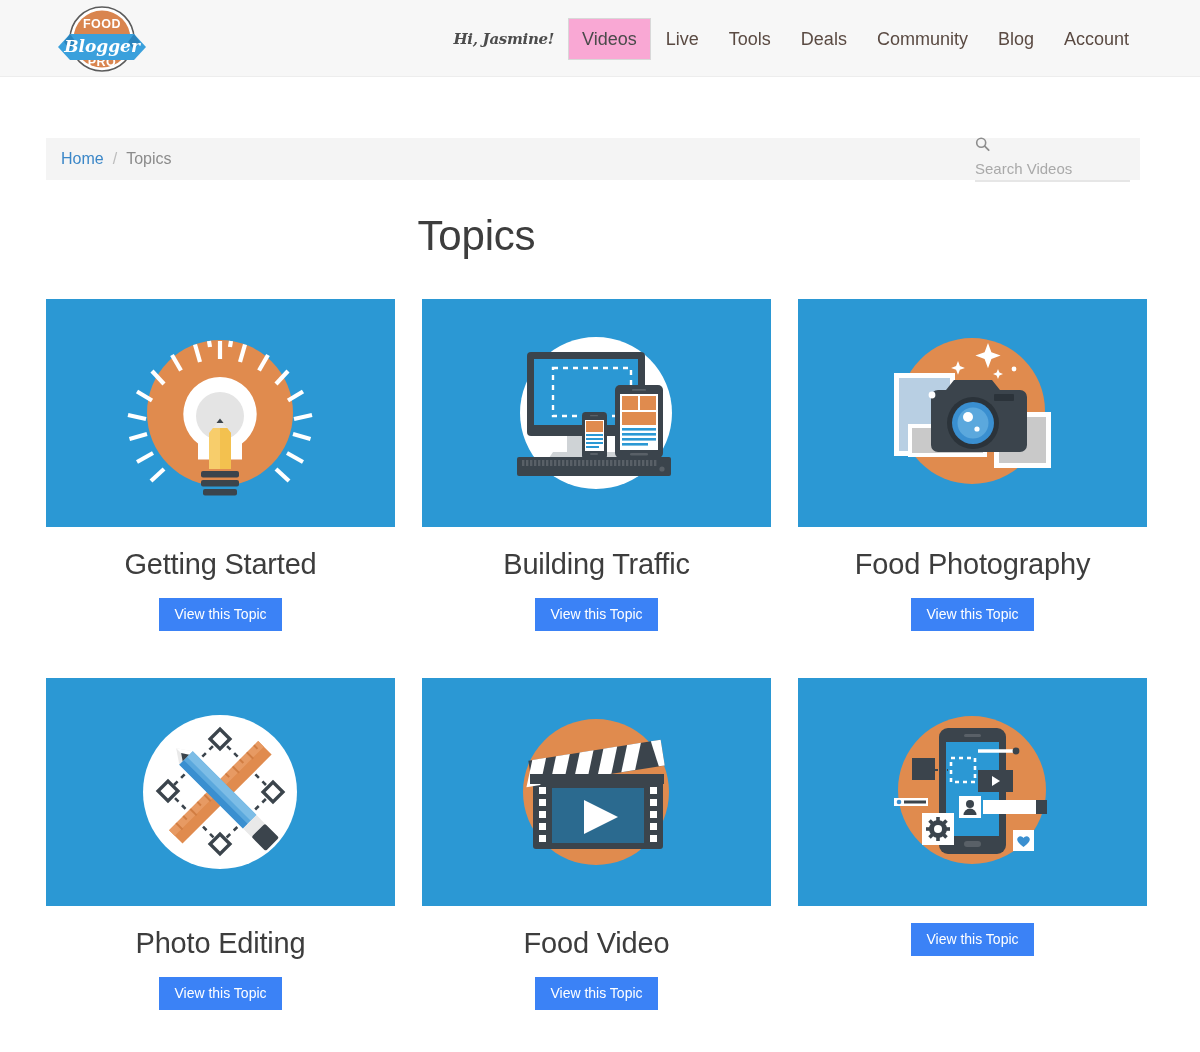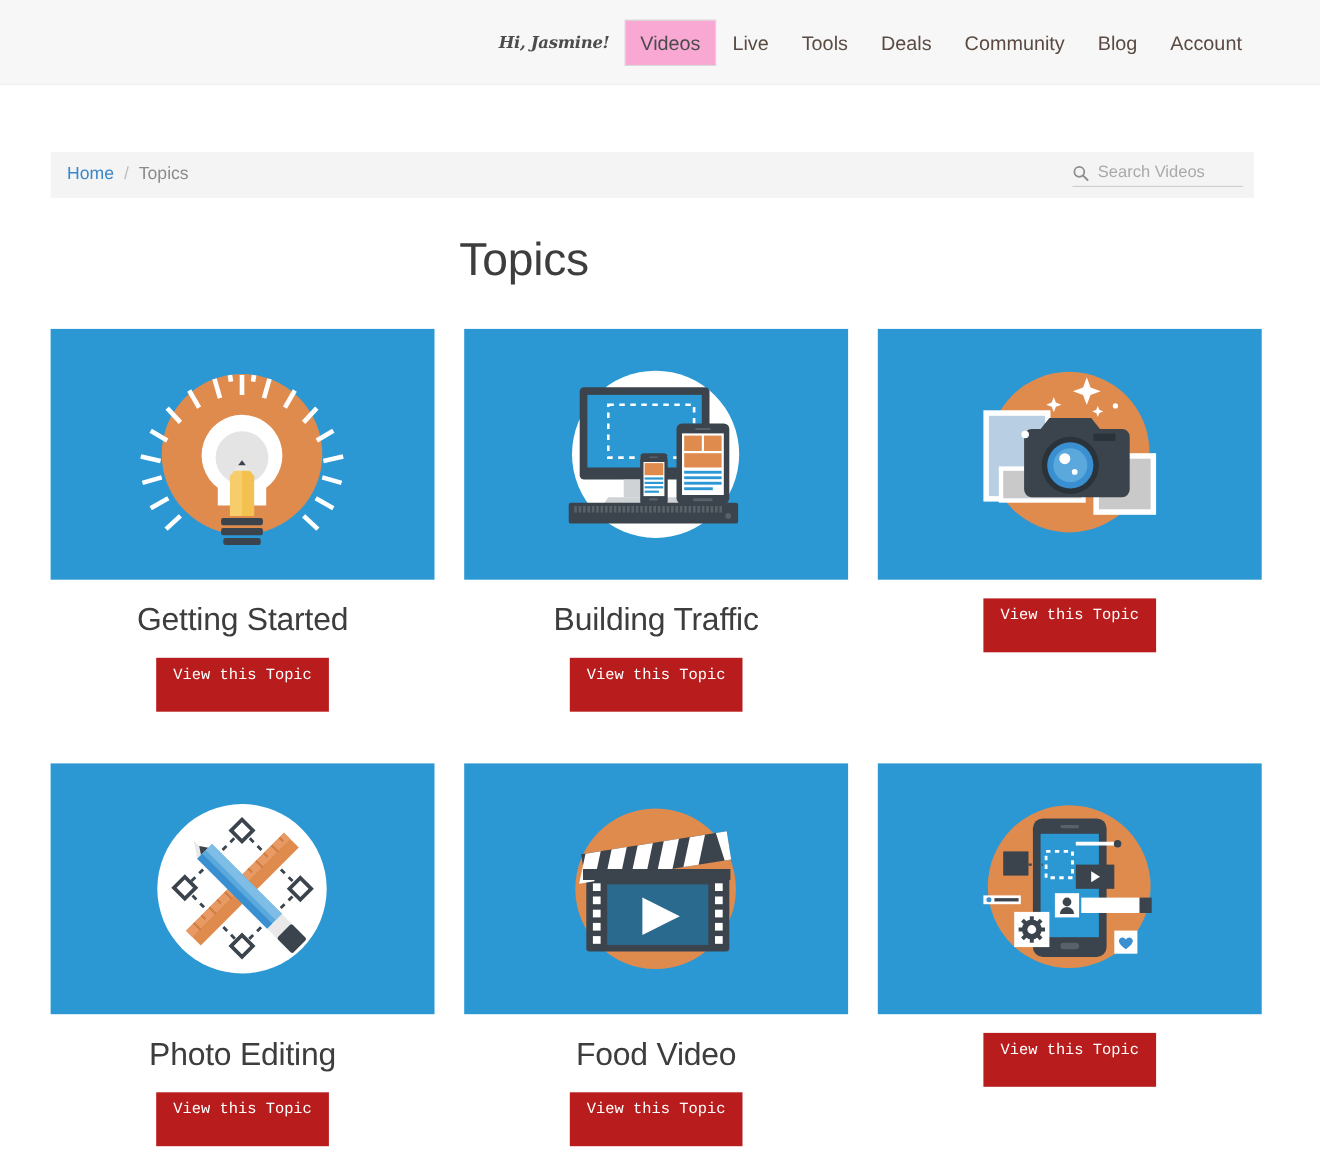--- a/index.html
+++ b/index.html
@@ -106,23 +106,24 @@
   .crumb-current { color: #8b8b8b; }
 
   .search-box {
     position: absolute;
     right: 10px;
     top: 50%;
     transform: translateY(-50%);
     width: 155px;
     border-bottom: 1px solid #cdcdcd;
     display: flex;
-    align-items: flex-end;
+    align-items: flex-start;
     padding-bottom: 4px;
     gap: 8px;
+    flex-direction: column;
   }
 
   .search-icon svg { display: block; }
 
   .search-input {
     border: 0;
     outline: 0;
     background: transparent;
     font-family: "Liberation Sans", sans-serif;
     font-size: 15px;
@@ -168,38 +169,52 @@
     font-weight: 400;
     color: #3d3d3d;
     margin-top: 21px;
     letter-spacing: -0.2px;
   }
 
   .card-btn-row { text-align: center; margin-top: 17px; }
 
   .card-btn {
     display: inline-block;
-    background: #b91c1c;
+    background: #3b82f6;
     color: #ffffff;
     font-size: 14px;
-    font-family: Liberation Mono, monospace;
+    font-family: Liberation Sans, sans-serif;
     border: 0;
-    padding: 9px 15px 26px;
+    padding: 9px 15px 10px;
     cursor: pointer;
     line-height: 1;
     border-radius: 0;
   }
 
   .row-gap-spacer { height: 47px; grid-column: 1 / -1; }
 </style>
 </head>
 <body>
 
 <header class="site-header">
 
+  <a class="logo-wrap" href="#">
+    <svg viewBox="0 0 92 72" width="92" height="72">
+      <circle cx="46" cy="36" r="33" fill="#ffffff"></circle>
+      <circle cx="46" cy="36" r="32" fill="none" stroke="#5b5b5b" stroke-width="1.6"></circle>
+      <circle cx="46" cy="36" r="28.5" fill="#d9854f"></circle>
+      <path d="M22 44 q24 -8 48 0 q-24 9 -48 0z" fill="#cc7a46" opacity="0.45"></path>
+      <text x="46" y="25" text-anchor="middle" font-family="Liberation Sans, sans-serif" font-size="12.5" font-weight="bold" fill="#ffffff" letter-spacing="0.5">FOOD</text>
+      <text x="46" y="63" text-anchor="middle" font-family="Liberation Sans, sans-serif" font-size="12.5" font-weight="bold" fill="#ffffff" letter-spacing="0.5">PRO</text>
+      <path d="M2 44 L14 31 L78 31 L90 44 L78 57 L14 57 Z" fill="#3aa0dc"></path>
+      <path d="M8 39 L14 31 L20 39 L14 47 Z" fill="#2b84bd"></path>
+      <path d="M84 39 L78 31 L72 39 L78 47 Z" fill="#2b84bd"></path>
+      <text x="46" y="49" text-anchor="middle" font-family="DejaVu Serif, serif" font-style="italic" font-size="17" font-weight="bold" fill="#ffffff">Blogger</text>
+    </svg>
+  </a>
 
   <nav class="main-nav">
     <span class="greeting">Hi, Jasmine!</span>
     <a class="nav-link active" href="#">Videos</a>
     <a class="nav-link" href="#">Live</a>
     <a class="nav-link" href="#">Tools</a>
     <a class="nav-link" href="#">Deals</a>
     <a class="nav-link" href="#">Community</a>
     <a class="nav-link" href="#">Blog</a>
     <a class="nav-link" href="#">Account</a>
@@ -370,20 +385,21 @@
           <circle cx="175" cy="124" r="21" fill="#3a8fd0"></circle>
           <circle cx="175" cy="124" r="15.5" fill="#5ba8dd"></circle>
           <circle cx="170" cy="118" r="5" fill="#ffffff"></circle>
           <circle cx="179" cy="130" r="2.6" fill="#ffffff"></circle>
           <path d="M190 44 l3.4 9.2 9.2 3.4 -9.2 3.4 -3.4 9.2 -3.4 -9.2 -9.2 -3.4 9.2 -3.4 z" fill="#ffffff"></path>
           <path d="M160 62 l1.9 5 5 1.9 -5 1.9 -1.9 5 -1.9 -5 -5 -1.9 5 -1.9 z" fill="#ffffff"></path>
           <path d="M200 70 l1.4 3.6 3.6 1.4 -3.6 1.4 -1.4 3.6 -1.4 -3.6 -3.6 -1.4 3.6 -1.4 z" fill="#ffffff"></path>
           <circle cx="216" cy="70" r="2.4" fill="#ffffff"></circle>
         </svg>
       </a>
+      <h2 class="card-title">Food Photography</h2>
       <div class="card-btn-row">
         <button class="card-btn">View this Topic</button>
       </div>
     </article>
 
     <div class="row-gap-spacer"></div>
 
     <article class="topic-card">
       <a class="card-thumb" href="#">
         <svg viewBox="0 0 349 228" width="349" height="228">

